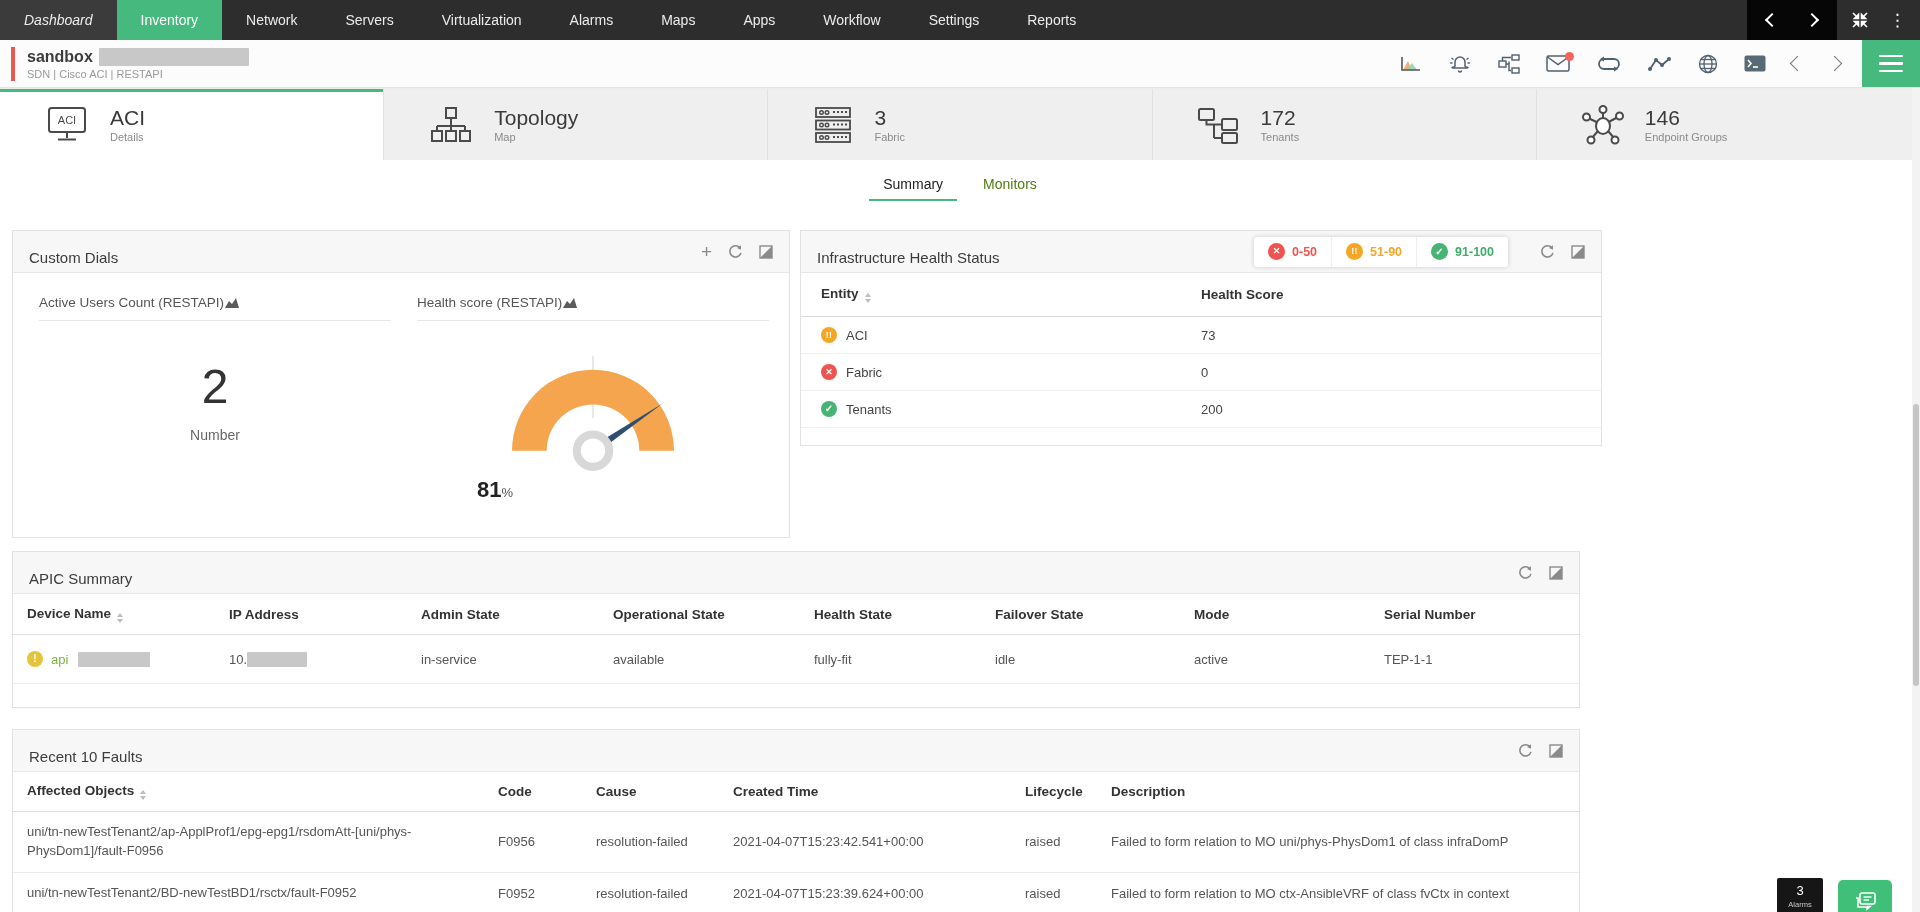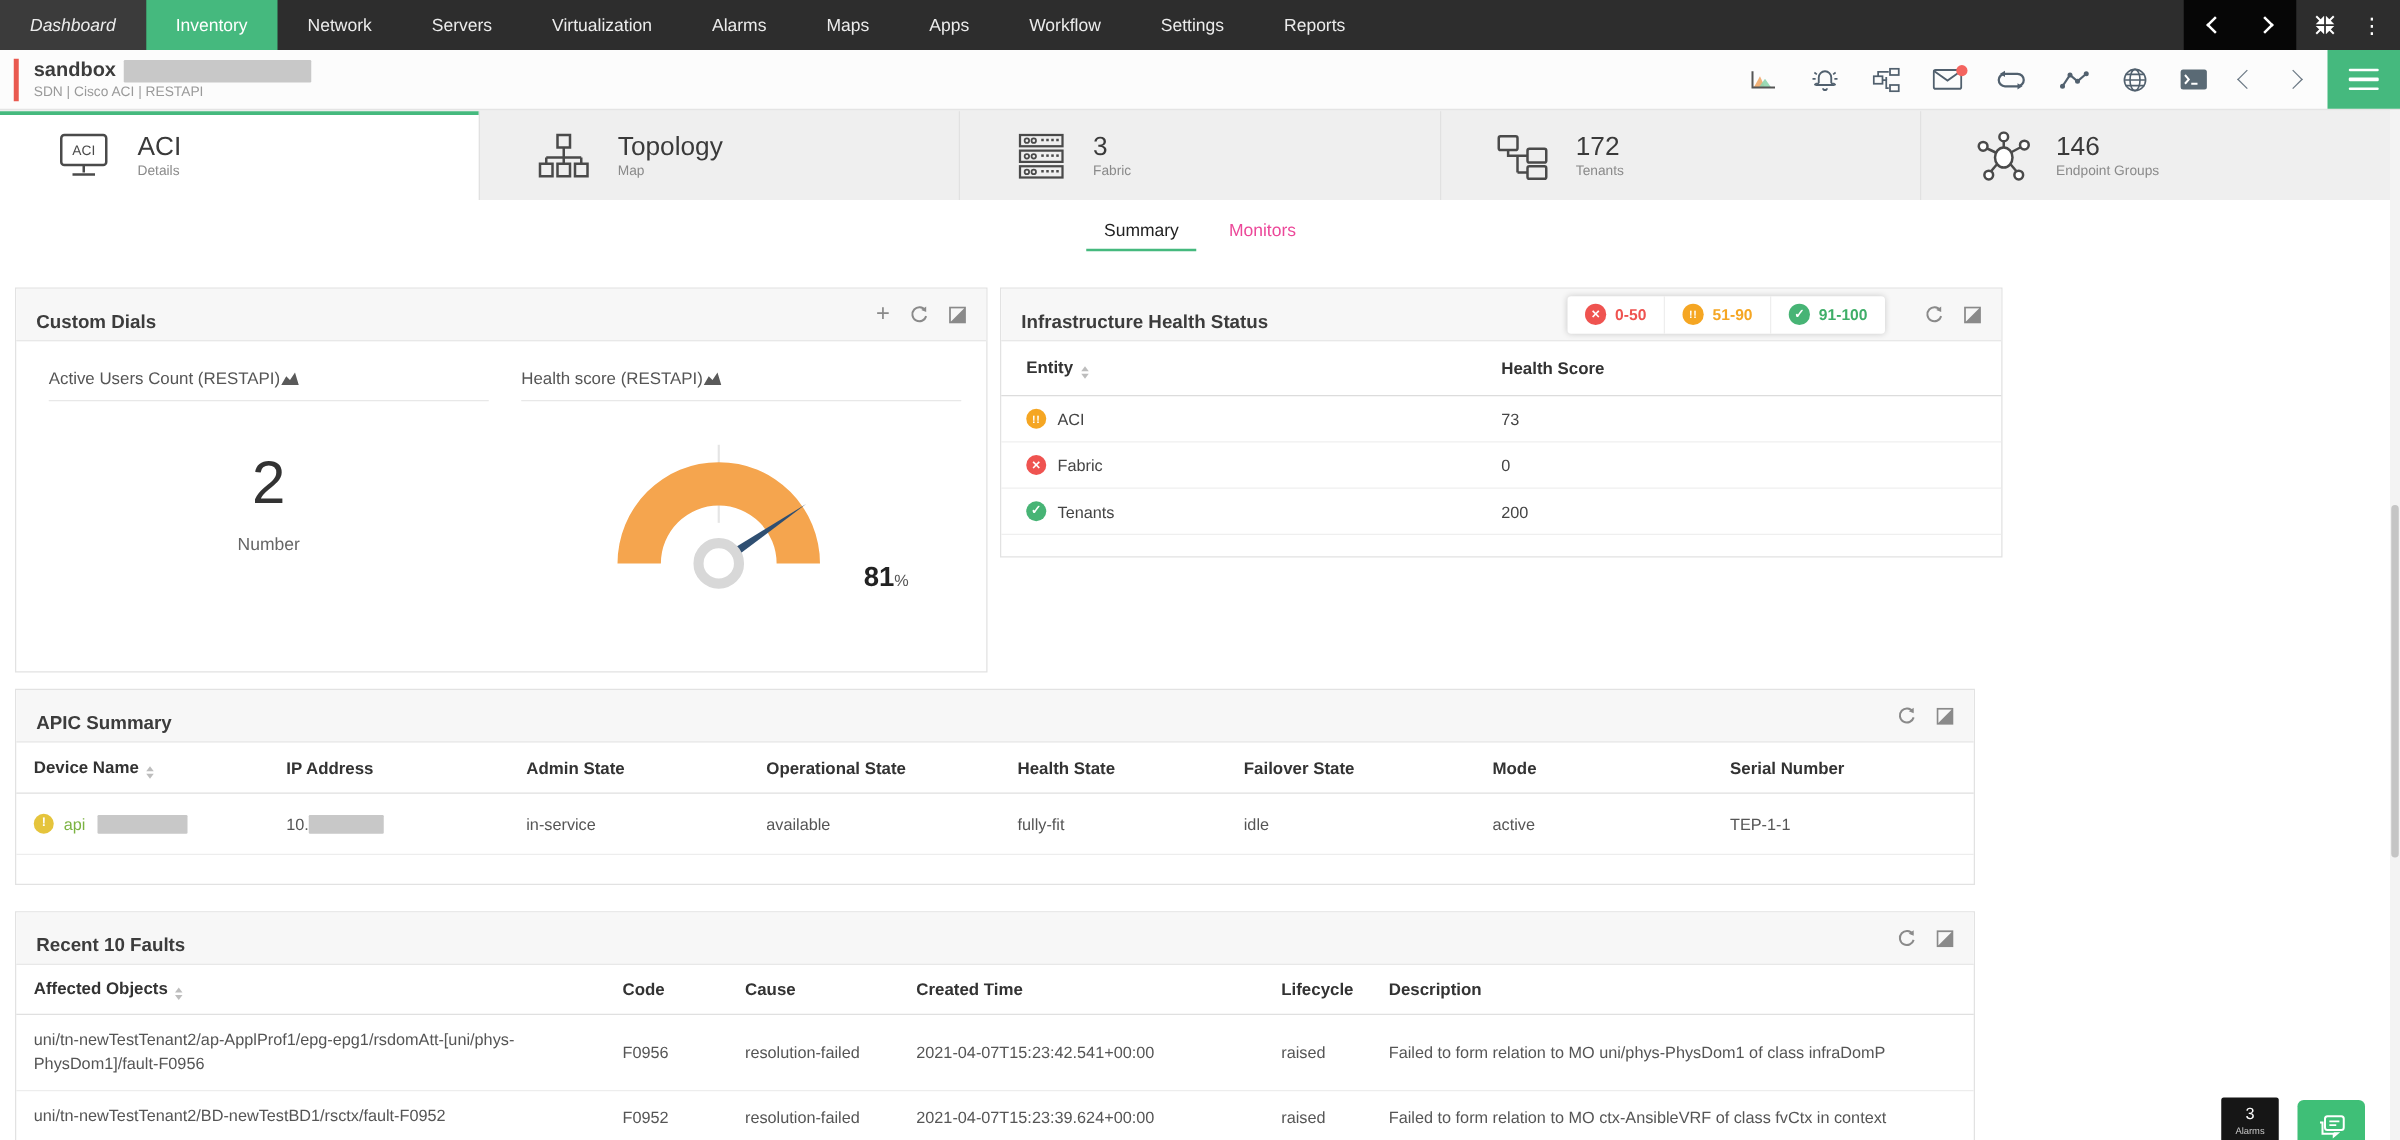--- a/index.html
+++ b/index.html
@@ -50,45 +50,45 @@
   .card{flex:1;display:flex;align-items:center;padding-left:44px;gap:20px;border-left:1px solid #E1E1E1;position:relative;cursor:pointer;}
   .card:first-child{border-left:none;}
   .card.active{background:#fff;}
   .card.active::before{content:"";position:absolute;top:0;left:0;right:0;height:3px;background:var(--green);}
   .card-icon{flex:none;color:#4A4A4A;}
   .card-title{font-size:21px;color:#3A3A3A;font-weight:500;line-height:1.1;}
   .card-sub{font-size:11px;color:#8A8A8A;margin-top:2px;}
 
   
   .view-tabs{display:flex;justify-content:center;gap:12px;margin-top:13px;height:28px;}
-  .vtab{padding:3px 14px 6px;font-size:14px;color:#ec4899;cursor:pointer;}
+  .vtab{padding:3px 14px 6px;font-size:14px;color:#4d7c0f;cursor:pointer;}
   .vtab.active{color:#222;border-bottom:2px solid var(--green);}
 
   
   .panel{position:absolute;background:#fff;border:1px solid var(--panel-border);}
   .panel-h{height:42px;background:#F7F7F7;border-bottom:1px solid #E8E8E8;display:flex;align-items:center;padding:0 16px;}
-  .panel-title{font-size:15px;font-weight:700;color:#3C3C3C;margin-top:12px;}
+  .panel-title{font-size:15px;font-weight:400;color:#3C3C3C;margin-top:12px;}
   .panel-actions{margin-left:auto;display:flex;align-items:center;gap:16px;color:#8A8A8A;}
   .panel-actions svg{display:block;}
   .plus{font-size:19px;color:#8A8A8A;line-height:1;font-weight:400;cursor:pointer;}
 
   #panel-dials{left:12px;top:230px;width:778px;height:308px;}
   #panel-infra{left:800px;top:230px;width:802px;height:216px;}
   #panel-apic{left:12px;top:551px;width:1568px;height:157px;}
   #panel-faults{left:12px;top:729px;width:1568px;height:200px;}
 
   
   .dials-body{display:flex;padding:22px 20px 0 26px;gap:26px;}
   .dial{width:352px;}
   .dial-h{display:flex;align-items:center;justify-content:flex-start;padding-bottom:10px;border-bottom:1px solid #E8E8E8;}
   .dial-label{font-size:13.5px;color:#555;}
   .dial-body{display:flex;flex-direction:column;align-items:center;}
   .big-number{font-size:48px;color:#333;font-weight:500;margin-top:42px;line-height:1;}
   .big-number-unit{font-size:14px;color:#666;margin-top:16px;}
-  .gauge-wrap{margin-top:14px;display:flex;flex-direction:row;align-items:flex-end;}
+  .gauge-wrap{margin-top:14px;display:flex;flex-direction:column;align-items:flex-start;}
   .gauge-value{margin-top:2px;font-size:13px;color:#555;}
   .gauge-value b{font-size:22px;color:#222;font-weight:700;}
 
   
   .legend{display:flex;align-items:center;background:#fff;border-radius:3px;box-shadow:0 0 5px rgba(0,0,0,.18);height:30px;margin-right:16px;}
   .leg-item{display:flex;align-items:center;gap:7px;padding:0 14px;border-right:1px solid #EEE;font-size:12.5px;font-weight:700;height:100%;}
   .leg-item:last-child{border-right:none;}
   .leg-item.critical{color:var(--red);}
   .leg-item.warning{color:var(--orange);}
   .leg-item.good{color:#3FAE68;}

